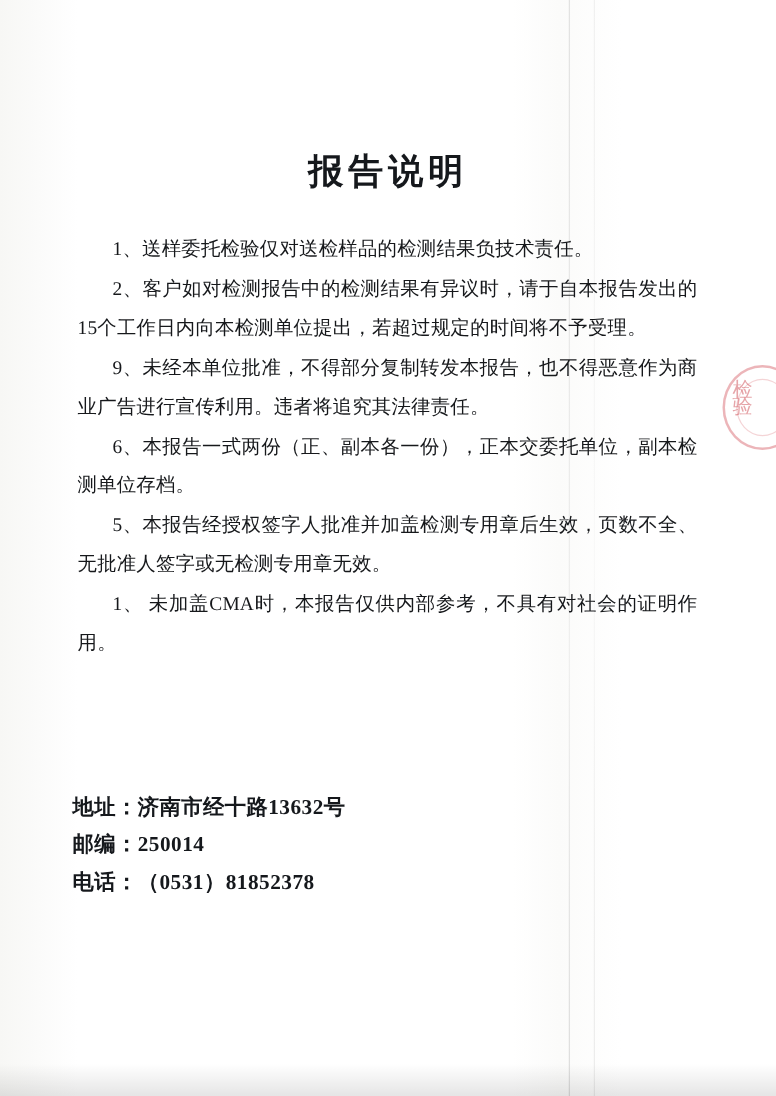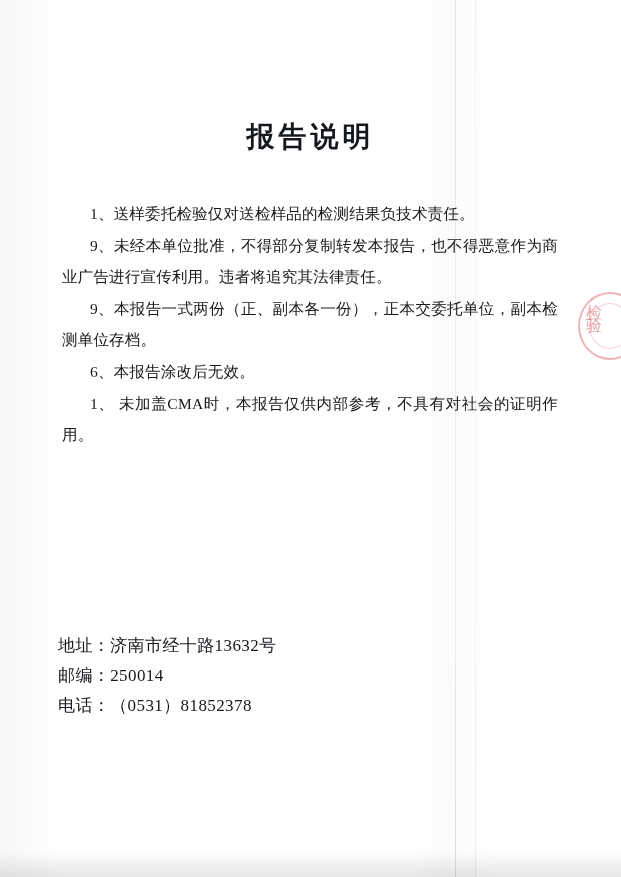--- a/index.html
+++ b/index.html
@@ -67,38 +67,39 @@
     right: 0;
     text-align: center;
     font-size: 28px;
     letter-spacing: 4px;
     font-weight: 700;
     font-family: Liberation Mono, monospace;
     color: #15181c;
   }
   .body-block {
     position: absolute;
-    top: 198px;
+    top: 184px;
     left: 62px;
     width: 496px;
   }
   .para {
     font-size: 15.5px;
     line-height: 31px;
     letter-spacing: 0.2px;
     text-indent: 28px;
     margin: 0 0 1px 0;
     text-align: justify;
     color: #16181b;
   }
   .footer-block {
     position: absolute;
     top: 632px;
     left: 58px;
     width: 500px;
+    font-weight: bold;
   }
   .footer-line {
     font-size: 17px;
     line-height: 28px;
     letter-spacing: 0.4px;
     color: #15181c;
     margin: 0 0 2px 0;
   }
   
   .seal-fragment {
@@ -141,23 +142,24 @@
   <div class="paper-tone"></div>
   <div class="fold-line"></div>
   <div class="fold-line2"></div>
 
   <div class="content">
 
     <div class="doc-title">报告说明</div>
 
     <div class="body-block">
       <p class="para">1、送样委托检验仅对送检样品的检测结果负技术责任。</p>
+      <p class="para">2、客户如对检测报告中的检测结果有异议时，请于自本报告发出的15个工作日内向本检测单位提出，若超过规定的时间将不予受理。</p>
       <p class="para">9、未经本单位批准，不得部分复制转发本报告，也不得恶意作为商业广告进行宣传利用。违者将追究其法律责任。</p>
-      <p class="para">9、本报告一式两份（正、副本各一份），正本交委托单位，副本检测单位存档。</p>
-      <p class="para">6、本报告涂改后无效。</p>
+      <p class="para">6、本报告一式两份（正、副本各一份），正本交委托单位，副本检测单位存档。</p>
+      <p class="para">5、本报告经授权签字人批准并加盖检测专用章后生效，页数不全、无批准人签字或无检测专用章无效。</p>
       <p class="para">1、 未加盖CMA时，本报告仅供内部参考，不具有对社会的证明作用。</p>
     </div>
 
     <div class="footer-block">
       <p class="footer-line">地址：济南市经十路13632号</p>
       <p class="footer-line">邮编：250014</p>
       <p class="footer-line">电话：（0531）81852378</p>
     </div>
 
     <div class="seal-fragment"></div>

